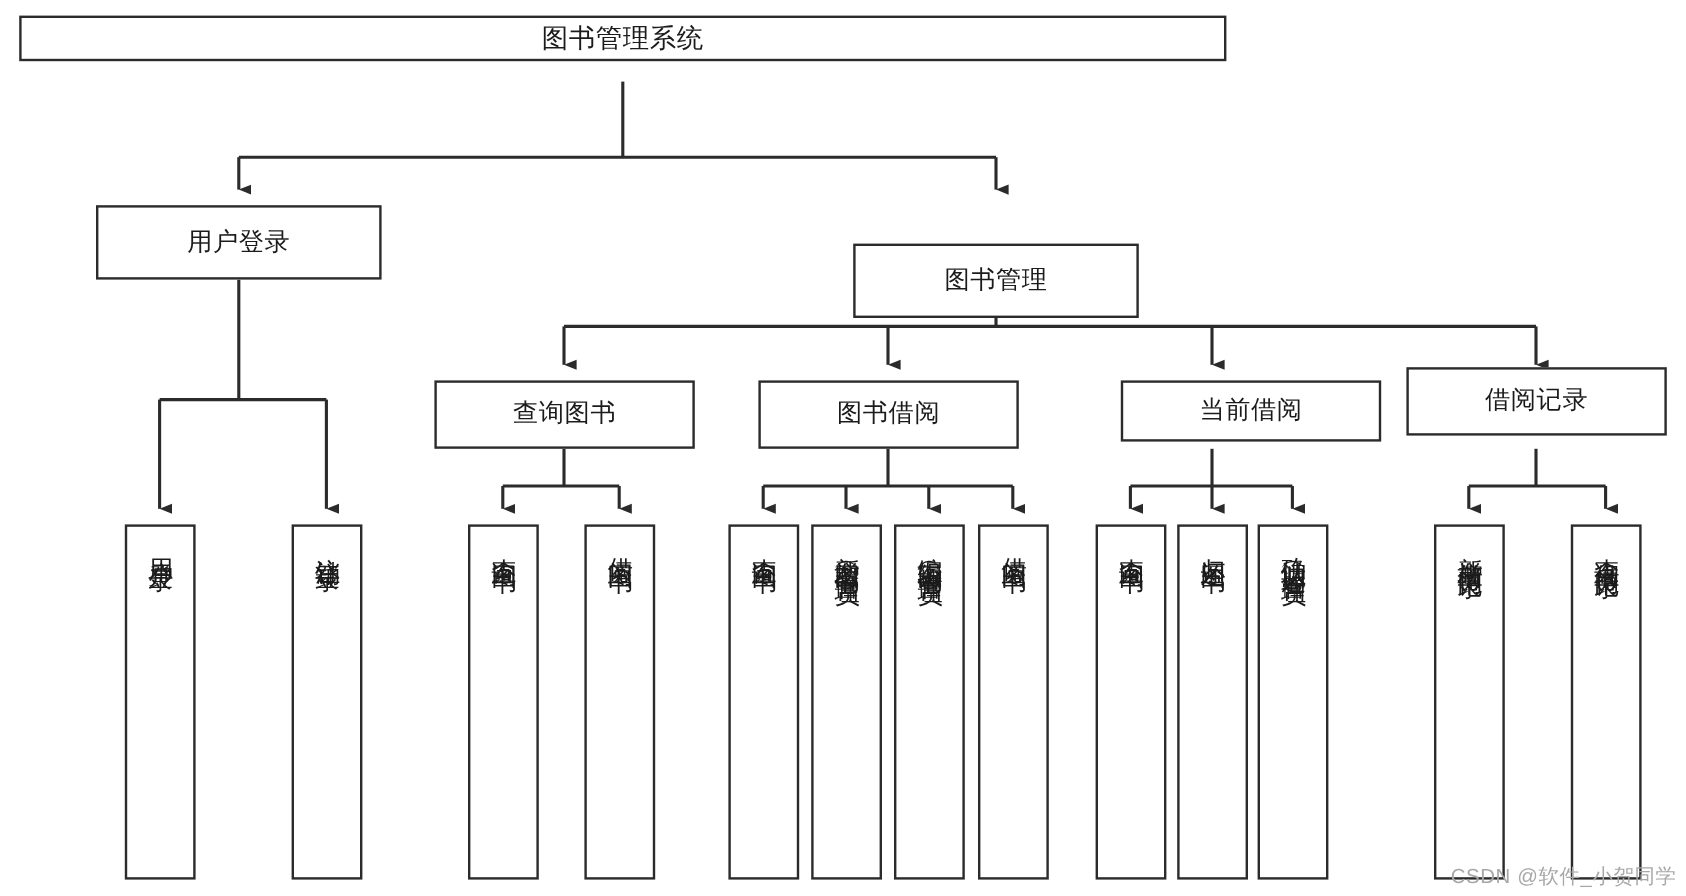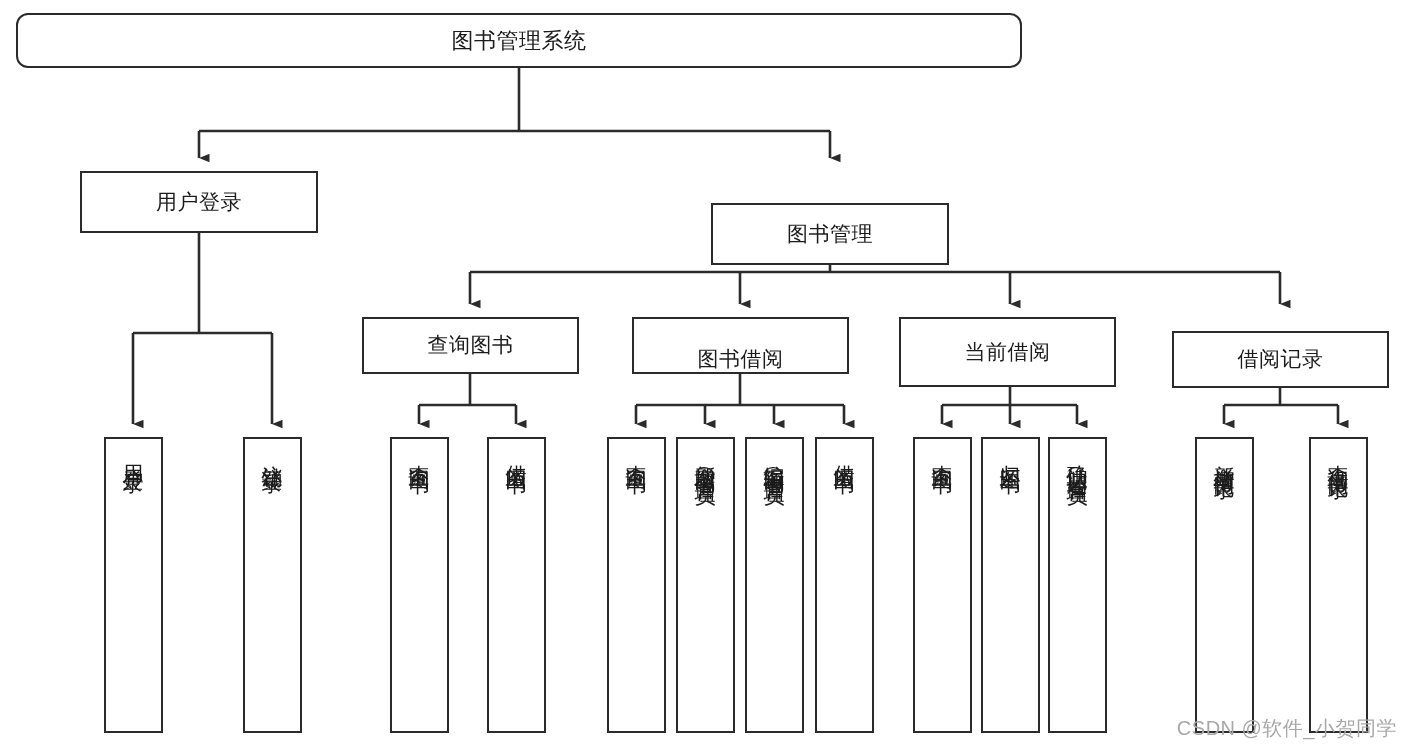--- a/index.html
+++ b/index.html
@@ -57,21 +57,21 @@
     writing-mode: vertical-rl;
     text-orientation: upright;
     font-size: 21px;
     letter-spacing: 3px;
     line-height: 1;
   }
   .watermark {
     position: absolute;
     right: 8px;
     bottom: 5px;
-    font-size: 20px;
+    font-size: 17px;
     color: #a8a8a8;
     letter-spacing: 0.5px;
     white-space: nowrap;
     pointer-events: none;
   }
 </style>
 </head>
 <body>
 
 <div id="canvas">
@@ -121,45 +121,45 @@
       <path d="M1010,405 L1010,424" marker-end="url(#arrowhead)"></path>
       <path d="M1077,405 L1077,424" marker-end="url(#arrowhead)"></path>
 
       <path d="M1280,374 L1280,405"></path>
       <path d="M1224,405 L1338,405"></path>
       <path d="M1224,405 L1224,424" marker-end="url(#arrowhead)"></path>
       <path d="M1338,405 L1338,424" marker-end="url(#arrowhead)"></path>
     </g>
   </svg>
 
-  <div class="node horiz root" style="left:16px; top:13px; width:1006px; height:55px;border-radius:12px;">
+  <div class="node horiz root" style="left:16px; top:13px; width:1006px; height:38px;">
     <span class="cap">图书管理系统</span>
   </div>
 
   <div class="node horiz" style="left:80px; top:171px; width:238px; height:62px;">
     <span class="cap">用户登录</span>
   </div>
 
   <div class="node horiz" style="left:711px; top:171px; width:238px; height:62px;margin-top:32px;">
     <span class="cap">图书管理</span>
   </div>
 
   <div class="node horiz" style="left:362px; top:317px; width:217px; height:57px;">
     <span class="cap">查询图书</span>
   </div>
 
-  <div class="node horiz" style="left:632px; top:317px; width:217px; height:57px;align-items:flex-end;">
+  <div class="node horiz" style="left:632px; top:317px; width:217px; height:57px;">
     <span class="cap">图书借阅</span>
   </div>
 
-  <div class="node horiz" style="left:899px; top:317px; width:217px; height:70px;">
+  <div class="node horiz" style="left:934px; top:317px; width:217px; height:51px;">
     <span class="cap">当前借阅</span>
   </div>
 
-  <div class="node horiz" style="left:1172px; top:331px; width:217px; height:57px;">
+  <div class="node horiz" style="left:1172px; top:306px; width:217px; height:57px;">
     <span class="cap">借阅记录</span>
   </div>
 
   <div class="node vert" style="left:104px; top:437px; width:59px; height:296px;">
     <span class="cap">用户登录</span>
   </div>
 
   <div class="node vert" style="left:243px; top:437px; width:59px; height:296px;">
     <span class="cap">注销登录</span>
   </div>

